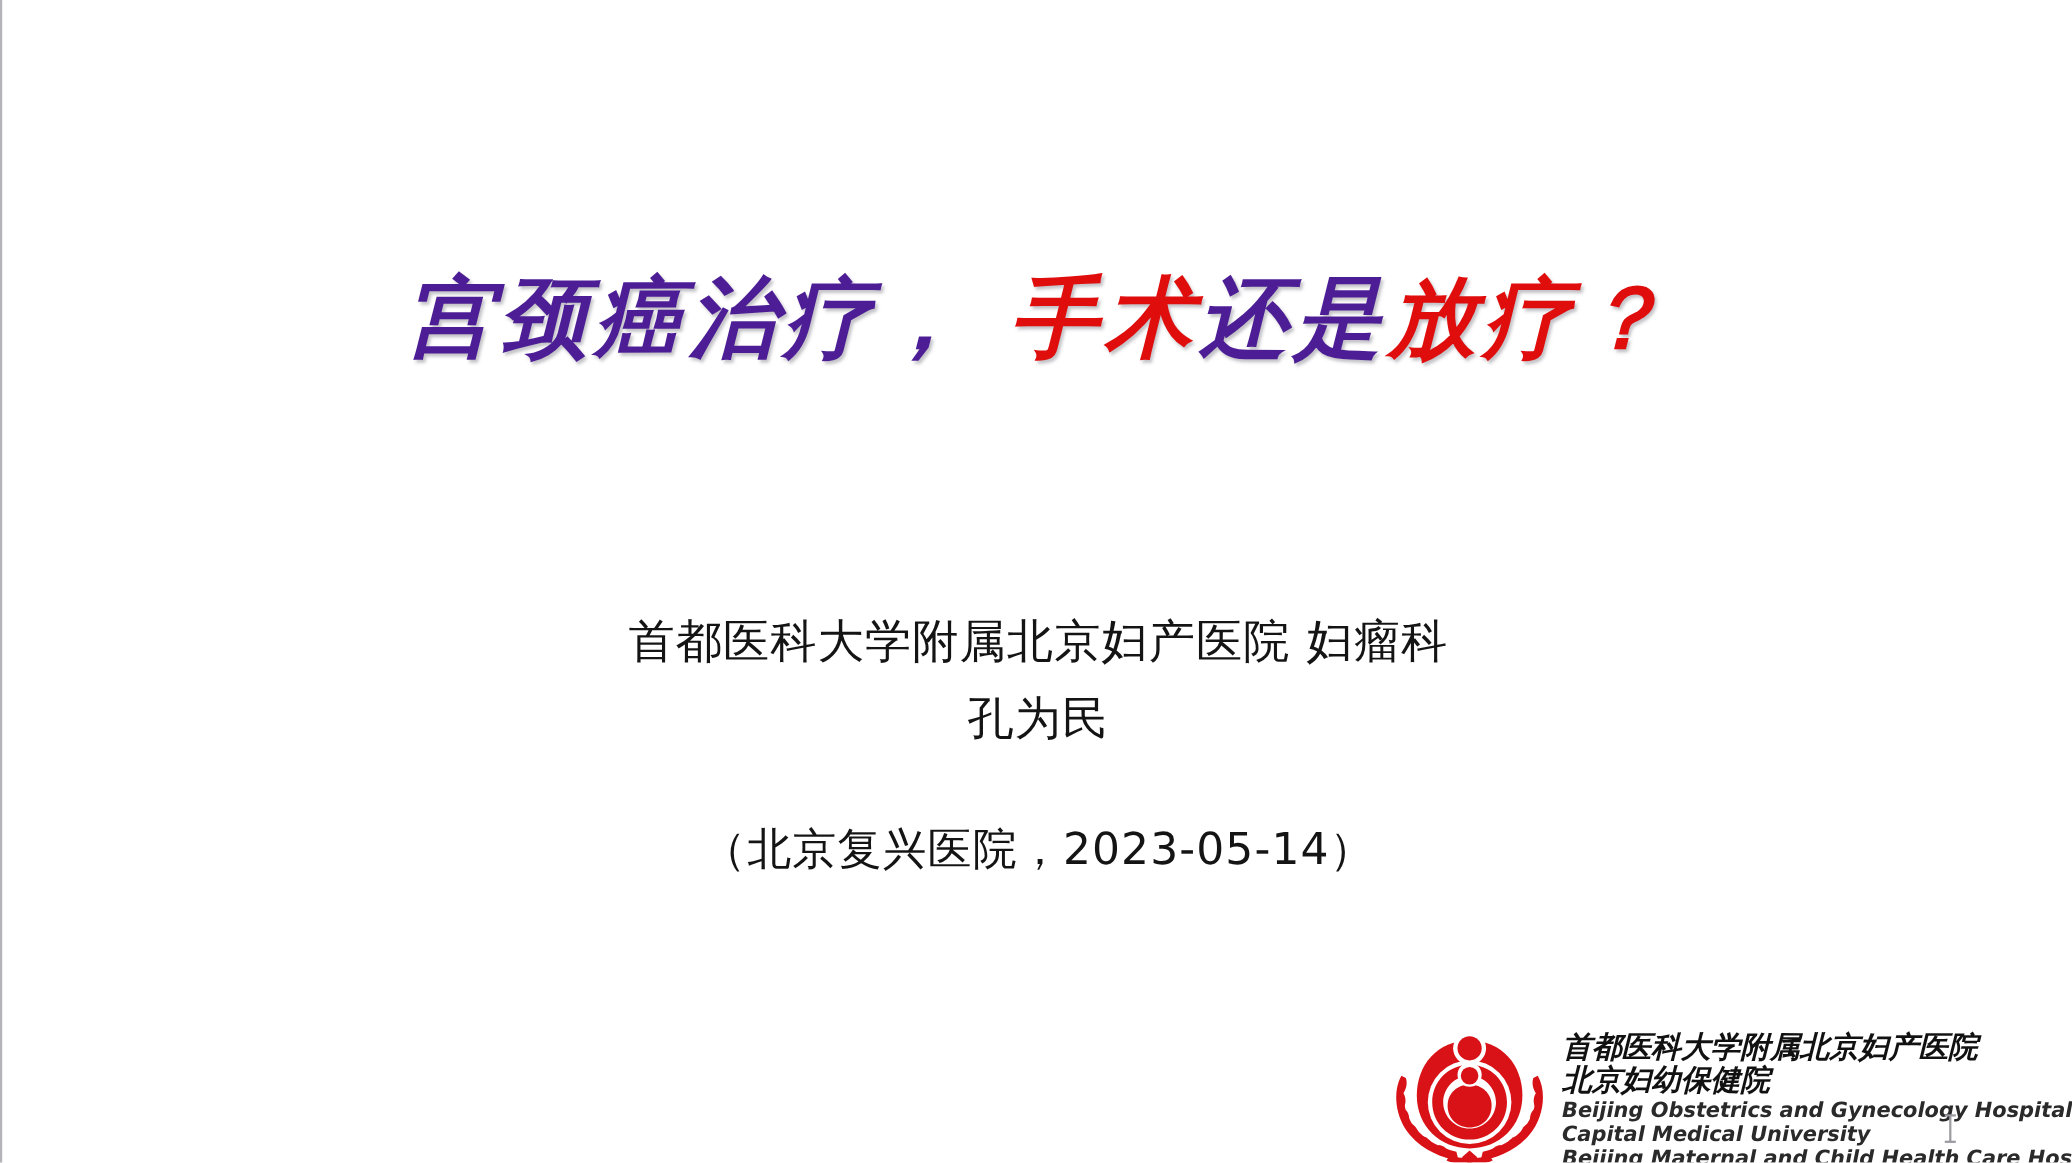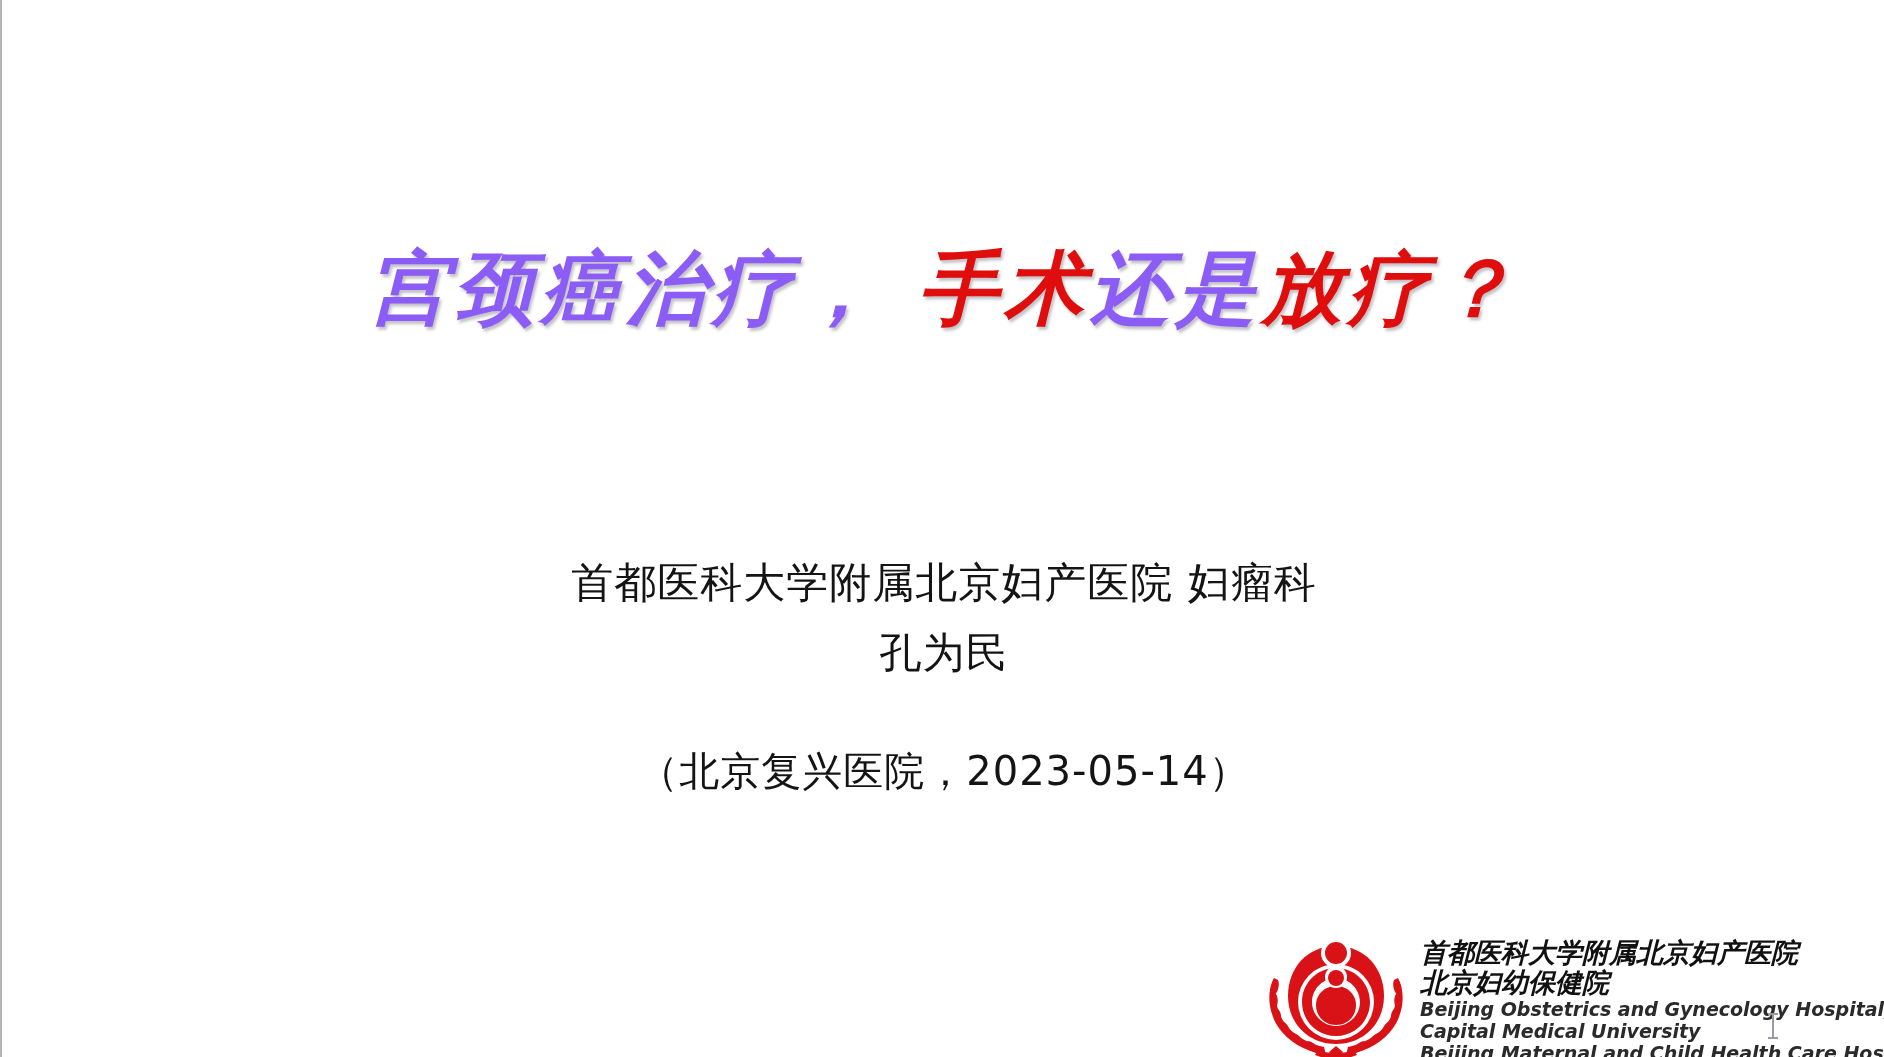--- a/index.html
+++ b/index.html
@@ -31,21 +31,21 @@
 
   .title-seg {
     font-family: "DejaVu Serif", "Liberation Serif", serif;
     font-size: 80px;
     font-weight: 700;
     font-style: italic;
     letter-spacing: 6px;
     line-height: 1.0;
     text-shadow: 2px 3px 3px rgba(120,120,130,0.45);
   }
-  .title-blue { color: #8b5cf6; }
+  .title-blue { color: #4c1d95; }
   .title-red  { color: #e00d0d; margin-top: 12px; }
   .title-gap  { display: inline-block; width: 34px; }
 
   
   #affiliation-block {
     position: absolute;
     left: 0;
     top: 548px;
     width: 1884px;
     text-align: center;

